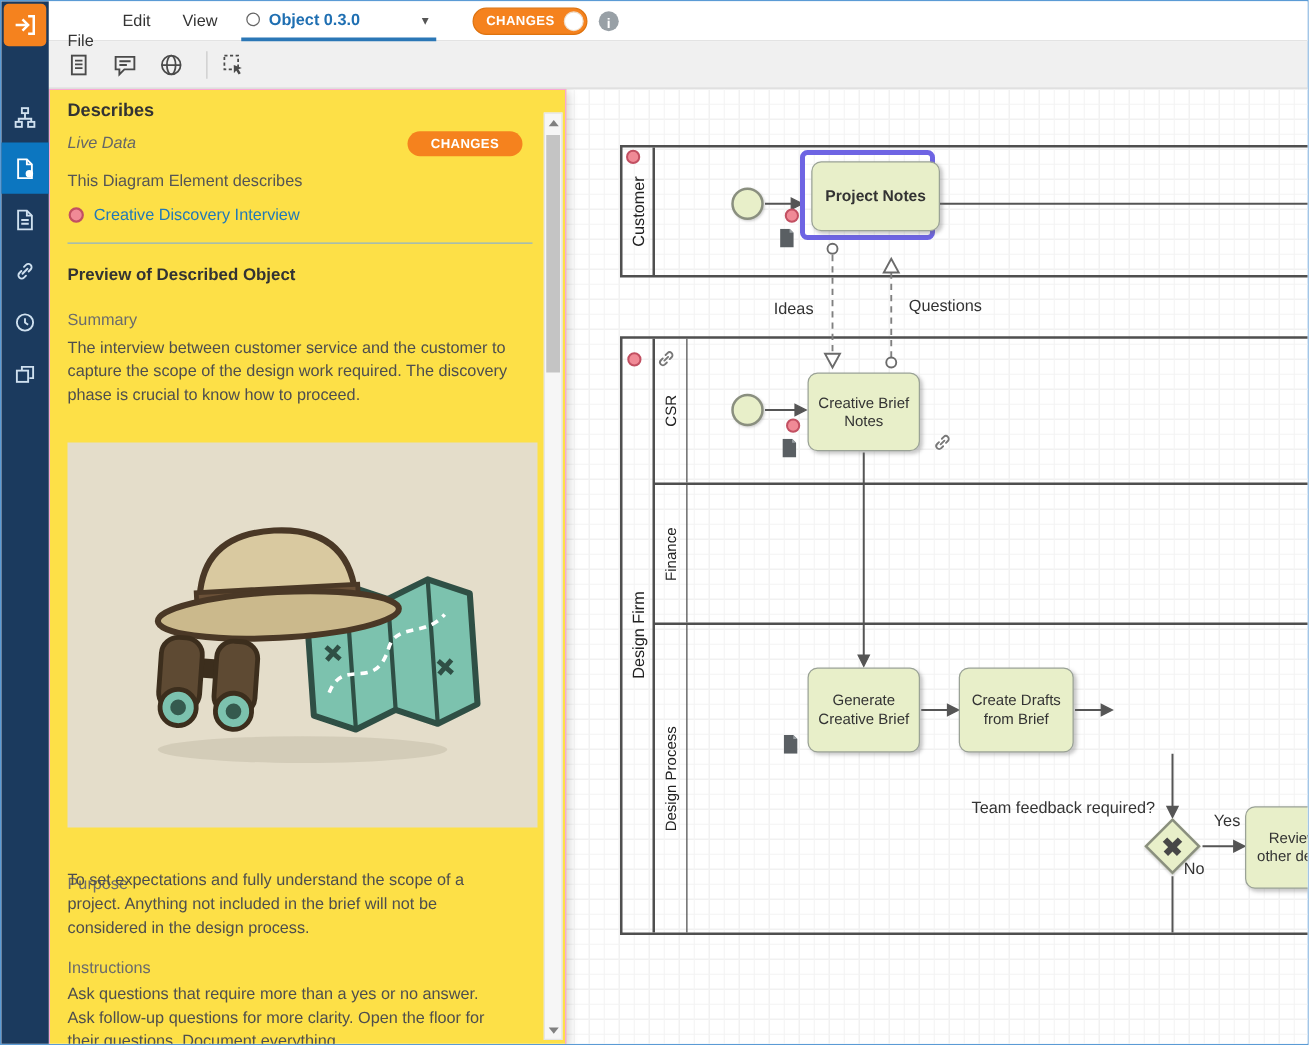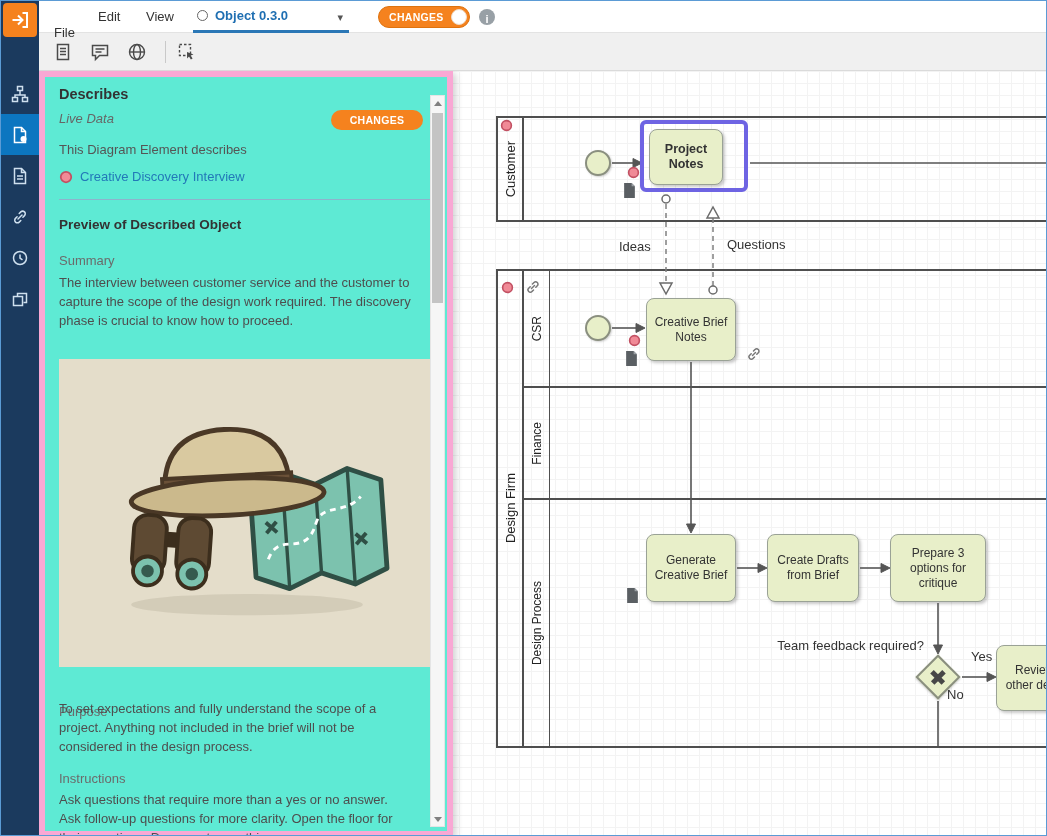--- a/index.html
+++ b/index.html
@@ -58,21 +58,21 @@
   .task.selected { font-weight:bold; font-size:12.5px; }
   .event-circle { position:absolute; width:26px; height:26px; border-radius:50%; background:#E8EFC9; border:2px solid #8A8F7F; box-shadow:1px 1px 2px rgba(100,100,100,.3); z-index:5; cursor:pointer; }
   .gateway { position:absolute; left:876px; top:583px; width:46px; height:46px; z-index:5; cursor:pointer; }
   .diamond { position:absolute; left:7px; top:7px; width:32px; height:32px; background:#E8EFC9; border:2px solid #8A8F7F; transform:rotate(45deg); box-shadow:1px 1px 2px rgba(100,100,100,.3); }
   .diamond::before { content:""; position:absolute; left:6px; top:12px; width:16px; height:4.5px; background:#474747; }
   .diamond::after { content:""; position:absolute; left:12px; top:6px; width:4.5px; height:16px; background:#474747; }
   .flow-label { position:absolute; font-size:13px; color:#333; z-index:6; cursor:pointer; }
   .badge-icon { position:absolute; z-index:7; line-height:0; }
 
   
-  .panel { position:absolute; left:38px; top:70px; width:414px; height:766px; background:#5eead4; border:6px solid #f9a8d4; box-shadow:3px 2px 7px rgba(0,0,0,.18); z-index:20; }
+  .panel { position:absolute; left:38px; top:70px; width:414px; height:766px; background:#fde047; border:1px solid #f9a8d4; box-shadow:3px 2px 7px rgba(0,0,0,.18); z-index:20; }
   .p-title { position:absolute; left:14px; top:9px; font-size:14.5px; font-weight:bold; color:#333; }
   .p-sub { position:absolute; left:14px; top:34px; font-size:13px; font-style:italic; color:#666; }
   .p-badge { position:absolute; left:286px; top:33px; width:92px; height:20px; border-radius:10px; background:#F5821E; color:#fff; font-size:10.5px; font-weight:bold; letter-spacing:.3px; text-align:center; line-height:20px; cursor:pointer; }
   .p-desc { position:absolute; left:14px; top:65px; font-size:13px; color:#555; }
   .p-link-row { position:absolute; left:14px; top:92px; display:flex; align-items:center; gap:7px; }
   .p-link { font-size:13px; color:#2279B8; cursor:pointer; }
   .p-divider { position:absolute; left:14px; top:122px; width:372px; border-top:1px solid #8DB3CC; }
   .p-preview { position:absolute; left:14px; top:140px; font-size:13.5px; font-weight:bold; color:#333; }
   .p-label { position:absolute; left:14px; font-size:13px; color:#6b6b6b; }
   .l-summary { top:176px; } .l-purpose { top:627px; } .l-instr { top:694px; }
@@ -290,34 +290,31 @@
       <g stroke="#555">
         <line x1="899" y1="630" x2="899" y2="675" stroke-width="1.6"></line>
       </g>
     </svg>
 
     <div class="selection-box" style="left:601px; top:49px; width:108px; height:72px;"></div>
 
     <div class="event-circle" style="left:546px; top:79px;"></div>
     <div class="event-circle" style="left:546px; top:244px;"></div>
 
-    <div class="task selected" style="left:610px; top:58px; width:74px; height:56px;">
+    <div class="task selected" style="left:610px; top:58px; width:103px; height:56px;">
       <span>Project Notes</span>
     </div>
     <div class="task" style="left:607px; top:227px; width:90px; height:63px;">
       <span>Creative Brief Notes</span>
     </div>
     <div class="task" style="left:607px; top:463px; width:90px; height:68px;">
       <span>Generate Creative Brief</span>
     </div>
     <div class="task" style="left:728px; top:463px; width:92px; height:68px;">
       <span>Create Drafts from Brief</span>
-    </div>
-    <div class="task" style="left:851px; top:463px; width:96px; height:68px;">
-      <span>Prepare 3 options for critique</span>
     </div>
     <div class="task" style="left:957px; top:574px; width:102px; height:66px;">
       <span>Review with other designers</span>
     </div>
 
     <div class="gateway">
         <div class="diamond"></div>
       </div>
 
     <div class="flow-label" style="left:580px; top:168px;">Ideas</div>

